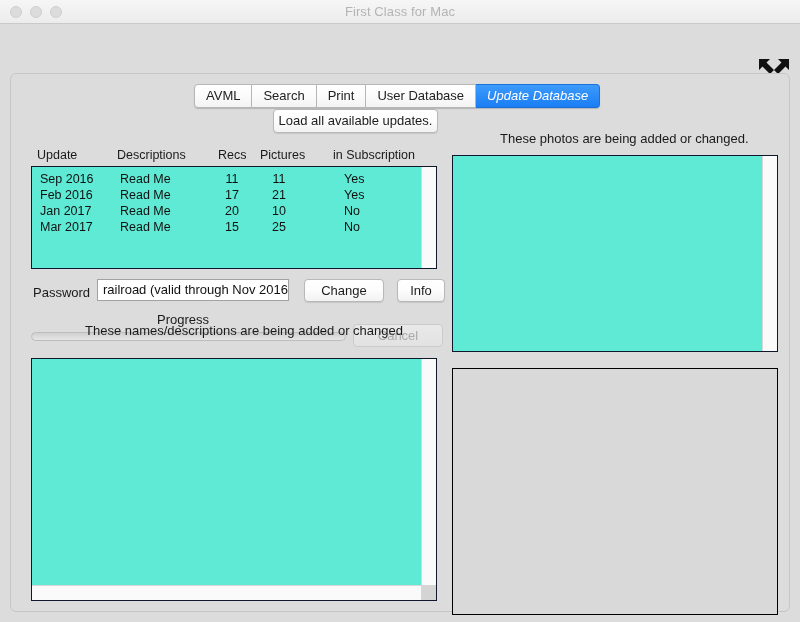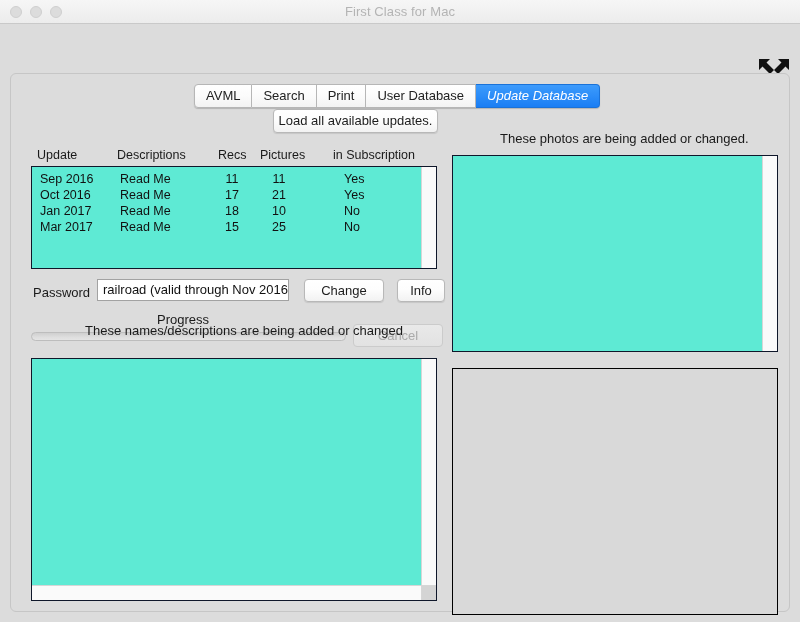--- a/index.html
+++ b/index.html
@@ -307,30 +307,30 @@
       <div class="listbox" style="left:20px; top:92px; width:406px; height:103px;">
         <div class="table-rows">
           <div class="trow">
             <span class="tcell c-update">Sep 2016</span>
             <span class="tcell c-desc">Read Me</span>
             <span class="tcell c-recs">11</span>
             <span class="tcell c-pics">11</span>
             <span class="tcell c-sub">Yes</span>
           </div>
           <div class="trow">
-            <span class="tcell c-update">Oct 2016</span>
+            <span class="tcell c-update">Feb 2016</span>
             <span class="tcell c-desc">Read Me</span>
             <span class="tcell c-recs">17</span>
             <span class="tcell c-pics">21</span>
             <span class="tcell c-sub">Yes</span>
           </div>
           <div class="trow">
             <span class="tcell c-update">Jan 2017</span>
             <span class="tcell c-desc">Read Me</span>
-            <span class="tcell c-recs">18</span>
+            <span class="tcell c-recs">20</span>
             <span class="tcell c-pics">10</span>
             <span class="tcell c-sub">No</span>
           </div>
           <div class="trow">
             <span class="tcell c-update">Mar 2017</span>
             <span class="tcell c-desc">Read Me</span>
             <span class="tcell c-recs">15</span>
             <span class="tcell c-pics">25</span>
             <span class="tcell c-sub">No</span>
           </div>

